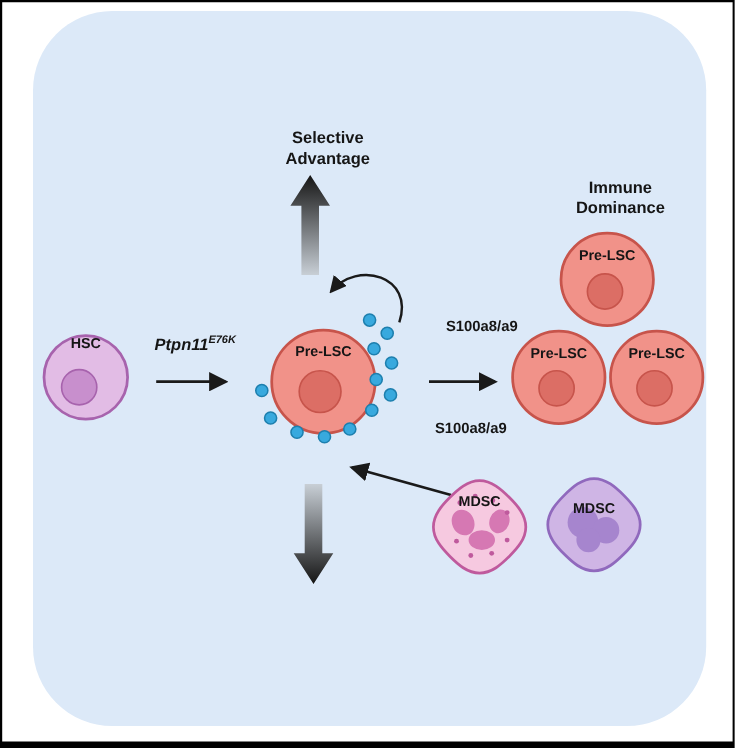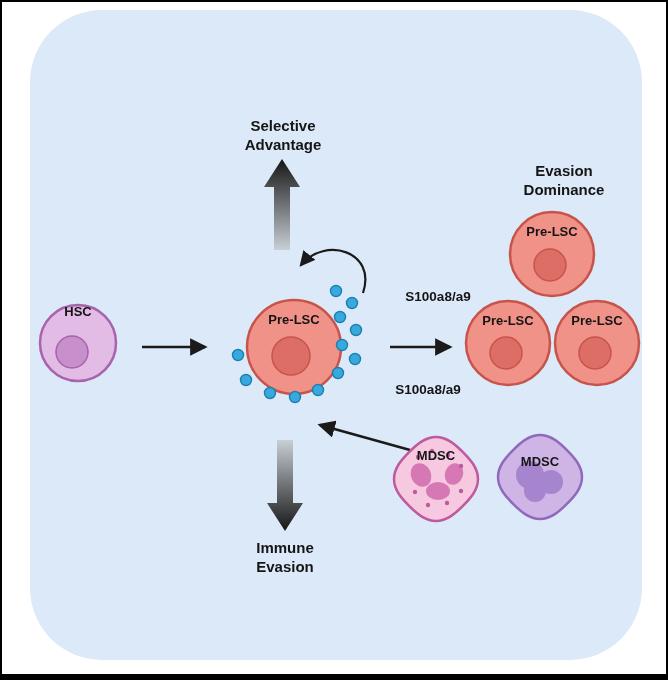--- a/index.html
+++ b/index.html
@@ -134,26 +134,28 @@
                C 445.1,519 453.8,511.0 460.9,503.9
                C 468.0,496.8 476,488.1 476,477 Z" stroke-width="2.5" fill="#cfb5e5" stroke="#9069bd"></path>
       <g fill="#a685ce">
         <circle cx="528" cy="473" r="14"></circle>
         <circle cx="549" cy="480" r="12"></circle>
         <circle cx="533" cy="489" r="11"></circle>
       </g>
     </g>
   </svg>
 
-  <div class="lbl big" style="left:231px; top:115px; width:100px;">Selective Advantage</div>
+  <div class="lbl big" style="left:246px; top:115px; width:100px;">Selective Advantage</div>
 
-  <div class="lbl big" style="left:512px; top:160px; width:100px;">Evasion Dominance</div>
+  <div class="lbl big" style="left:512px; top:160px; width:100px;">Immune Dominance</div>
 
-  <div class="lbl big" style="left:233px; top:537px; width:100px;">Immune Evasion</div>
 
+  <div class="lbl mut" style="left:128px; top:302px; width:95px;">
+    <span>Ptpn11</span><sup>E76K</sup>
+  </div>
 
   <div class="lbl mid" style="left:357px; top:287px; width:86px;">S100a8/a9</div>
 
   <div class="lbl mid" style="left:347px; top:380px; width:86px;">S100a8/a9</div>
 
   <div class="lbl cell" style="left:46px; top:302px; width:60px;">HSC</div>
 
   <div class="lbl cell" style="left:257px; top:310px; width:70px;">Pre-LSC</div>
 
   <div class="lbl cell" style="left:515px; top:222px; width:70px;">Pre-LSC</div>

